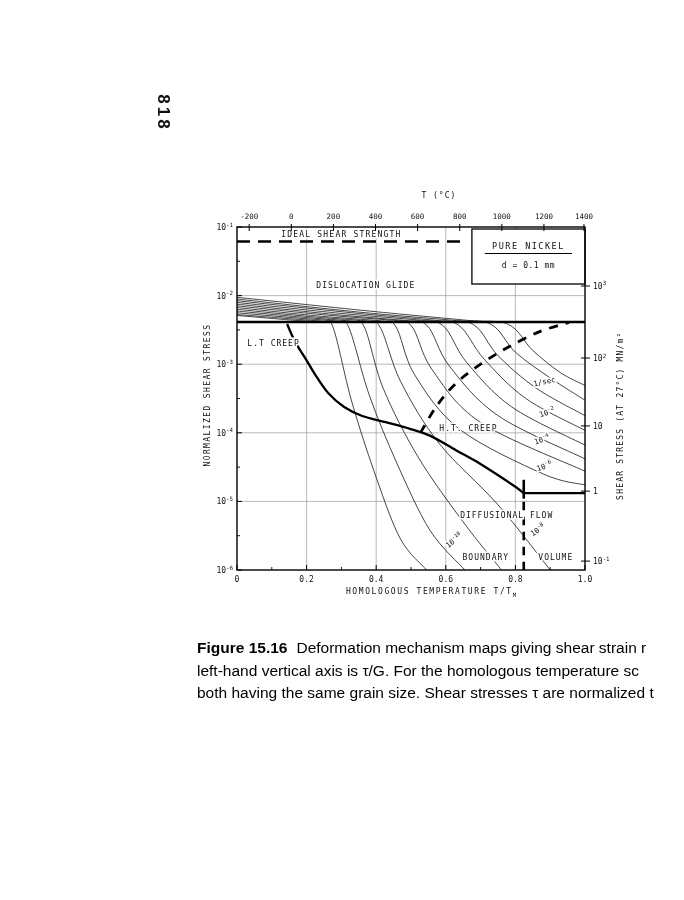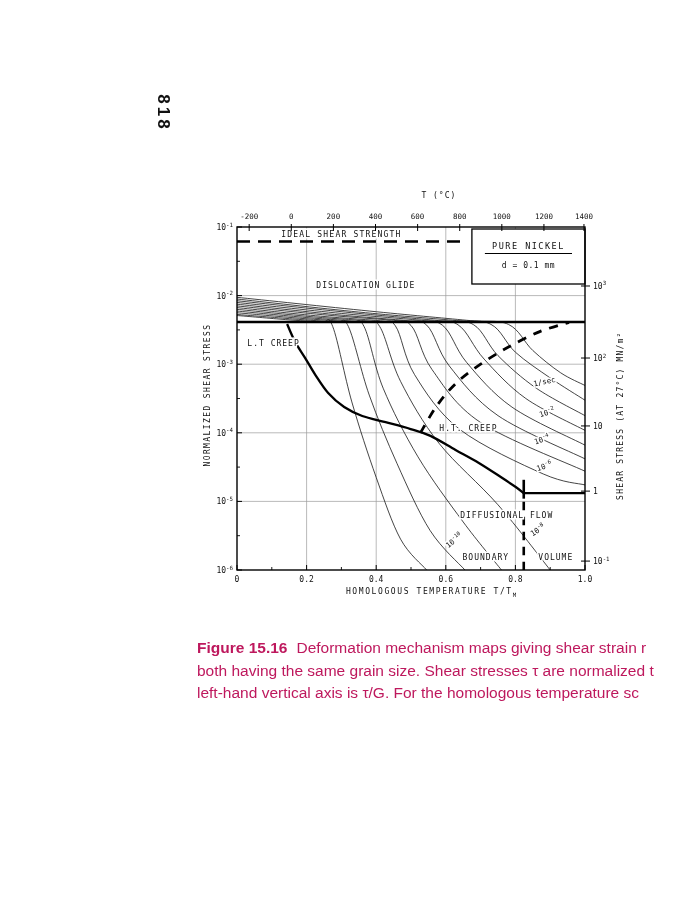--- a/index.html
+++ b/index.html
@@ -9,21 +9,21 @@
   }
   .page-number{
     position:absolute;left:138px;top:103px;width:50px;height:20px;
     transform:rotate(90deg);transform-origin:center;
     font-size:17px;font-weight:bold;letter-spacing:3px;color:#111;text-align:center;
   }
   #map-svg{position:absolute;left:195px;top:188px;}
   svg text{font-family:"DejaVu Sans Mono","Liberation Mono",monospace;fill:#111;}
   .caption{
     position:absolute;left:197px;top:637px;width:487px;overflow:hidden;
-    font-size:15.5px;line-height:22.5px;color:#be185d;
+    font-size:15.5px;line-height:22.5px;color:#000000;
   }
   .cap-line{white-space:nowrap;}
   .cap-bold{font-weight:bold;margin-right:9px;}
 </style>
 </head>
 <body>
 
 <div>
   <div class="page-number">818</div>
 
@@ -136,16 +136,16 @@
       <text x="349.98" y="196.094" font-size="7.5" text-anchor="middle" transform="rotate(-12 349.98 196.094)" stroke="#fff" stroke-width="3" paint-order="stroke"><tspan>1/sec</tspan></text>
       <text x="352.764" y="226.96400000000003" font-size="7.5" text-anchor="middle" transform="rotate(-18 352.764 226.96400000000003)" stroke="#fff" stroke-width="3" paint-order="stroke"><tspan>10</tspan><tspan dy="-3.5" font-size="72%">-2</tspan></text>
       <text x="347.544" y="254.061" font-size="7.5" text-anchor="middle" transform="rotate(-18 347.544 254.061)" stroke="#fff" stroke-width="3" paint-order="stroke"><tspan>10</tspan><tspan dy="-3.5" font-size="72%">-4</tspan></text>
       <text x="349.98" y="280.815" font-size="7.5" text-anchor="middle" transform="rotate(-18 349.98 280.815)" stroke="#fff" stroke-width="3" paint-order="stroke"><tspan>10</tspan><tspan dy="-3.5" font-size="72%">-6</tspan></text>
       <text x="344.064" y="344.27" font-size="7.5" text-anchor="middle" transform="rotate(-32 344.064 344.27)" stroke="#fff" stroke-width="3" paint-order="stroke"><tspan>10</tspan><tspan dy="-3.5" font-size="72%">-8</tspan></text>
       <text x="260.544" y="354.56" font-size="7.5" text-anchor="middle" transform="rotate(-38 260.544 354.56)" stroke="#fff" stroke-width="3" paint-order="stroke"><tspan>10</tspan><tspan dy="-3.5" font-size="72%">-10</tspan></text>
     </svg>
 
   <div class="caption">
     <div class="cap-line"><span class="cap-bold">Figure 15.16</span><span>Deformation mechanism maps giving shear strain r</span></div>
+    <div class="cap-line">left-hand vertical axis is τ/G. For the homologous temperature sc</div>
     <div class="cap-line">both having the same grain size. Shear stresses τ are normalized t</div>
-    <div class="cap-line">left-hand vertical axis is τ/G. For the homologous temperature sc</div>
   </div>
 </div>
 
 </body></html>

